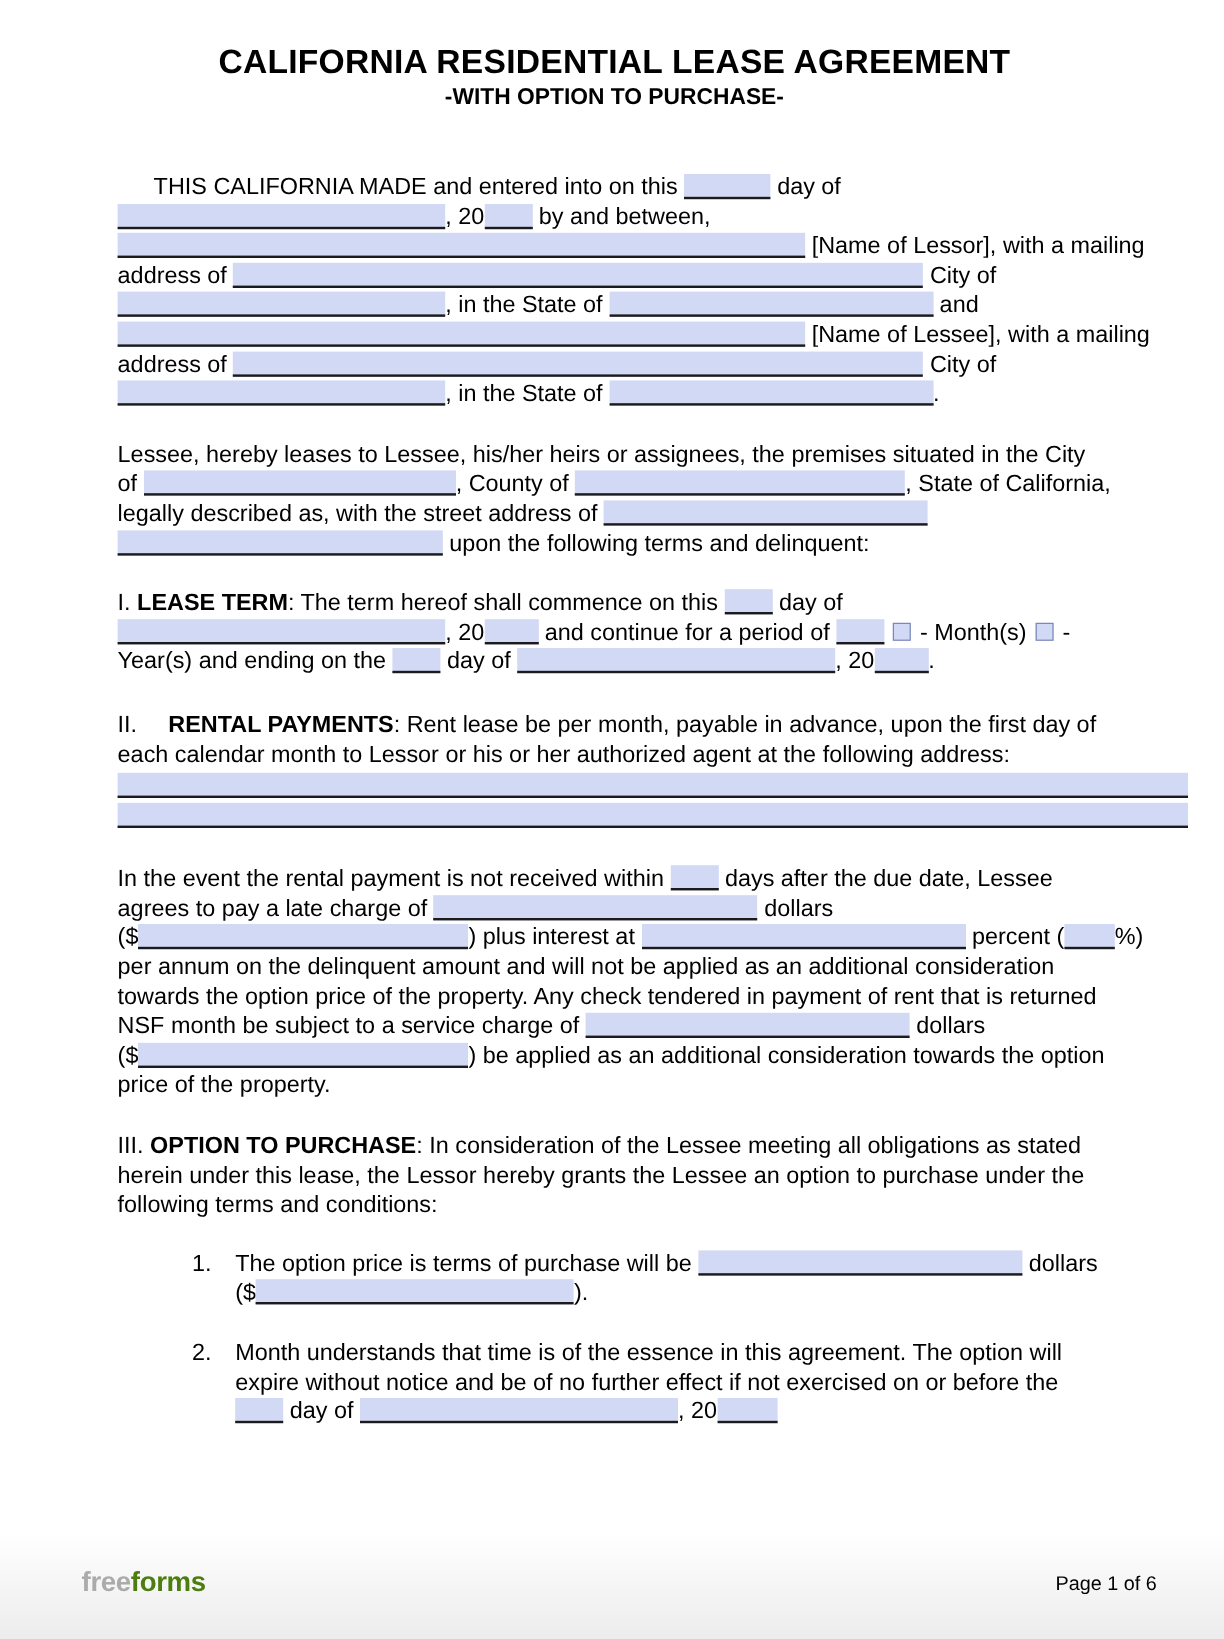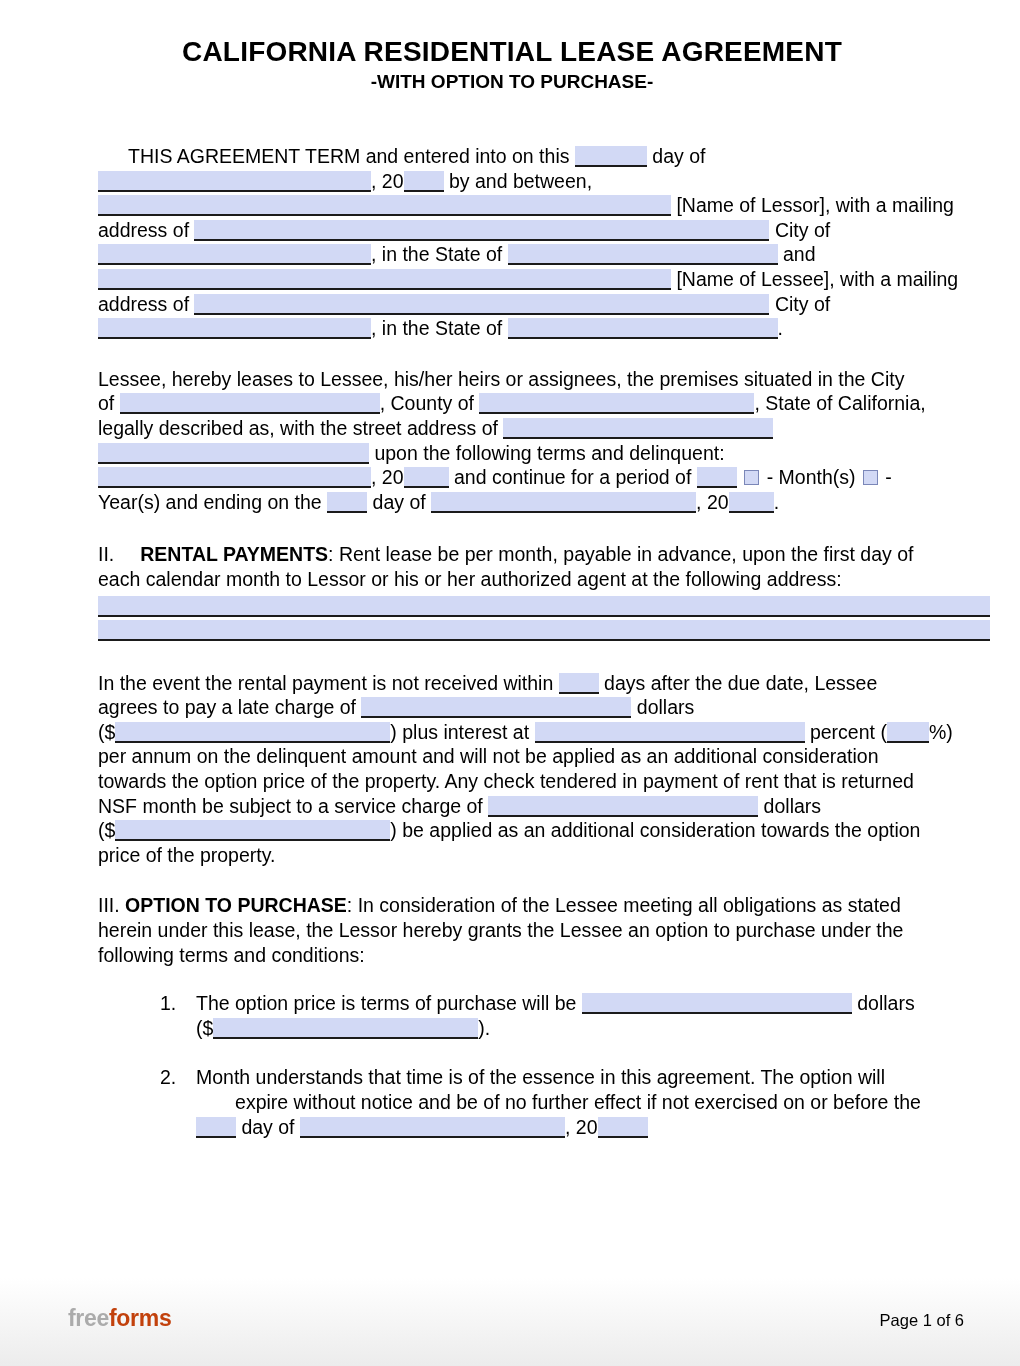--- a/index.html
+++ b/index.html
@@ -62,67 +62,68 @@
   .hs{display:inline-block;}
   .footer-bg{
     position:absolute;left:0;right:0;bottom:0;height:88px;
     background:linear-gradient(180deg, rgba(255,255,255,0) 0%, #ececec 100%);
   }
   .logo{
     position:absolute;left:68px;bottom:34px;
     font-size:23px;font-weight:bold;letter-spacing:-.3px;
   }
   .logo .free{color:#ababab;}
-  .logo .forms{color:#c2410c;}
+  .logo .forms{color:#4d7c0f;}
   .pagenum{
     position:absolute;right:56px;bottom:36px;
     font-size:16.5px;
   }
 </style>
 </head>
 <body>
 
 <div class="page">
   <div class="content">
     <div class="doc-title">CALIFORNIA RESIDENTIAL LEASE AGREEMENT</div>
     <div class="doc-subtitle">-WITH OPTION TO PURCHASE-</div>
     <div>
-        <div class="line" style="margin-top: 50px; padding-left: 64px;"><span>THIS AGREEMENT TERM and entered into on this </span><span class="blank" style="width: 72px;"></span><span> day of</span></div>
+        <div class="line" style="margin-top: 50px; padding-left: 64px;"><span>THIS CALIFORNIA MADE and entered into on this </span><span class="blank" style="width: 72px;"></span><span> day of</span></div>
         <div class="line"><span class="blank" style="width: 273px;"></span><span>, 20</span><span class="blank" style="width: 40px;"></span><span> by and between,</span></div>
         <div class="line"><span class="blank" style="width: 573px;"></span><span> [Name of Lessor], with a mailing</span></div>
         <div class="line"><span>address of </span><span class="blank" style="width: 575px;"></span><span> City of</span></div>
         <div class="line"><span class="blank" style="width: 273px;"></span><span>, in the State of </span><span class="blank" style="width: 270px;"></span><span> and</span></div>
         <div class="line"><span class="blank" style="width: 573px;"></span><span> [Name of Lessee], with a mailing</span></div>
         <div class="line"><span>address of </span><span class="blank" style="width: 575px;"></span><span> City of</span></div>
         <div class="line"><span class="blank" style="width: 273px;"></span><span>, in the State of </span><span class="blank" style="width: 270px;"></span><span>.</span></div>
         <div class="line" style="margin-top: 26px;"><span>Lessee, hereby leases to Lessee, his/her heirs or assignees, the premises situated in the City</span></div>
         <div class="line"><span>of </span><span class="blank" style="width: 260px;"></span><span>, County of </span><span class="blank" style="width: 275px;"></span><span>, State of California,</span></div>
         <div class="line"><span>legally described as, with the street address of </span><span class="blank" style="width: 270px;"></span></div>
         <div class="line"><span class="blank" style="width: 271px;"></span><span> upon the following terms and delinquent:</span></div>
+        <div class="line" style="margin-top: 25px;"><span>I. </span><span class="b">LEASE TERM</span><span>: The term hereof shall commence on this </span><span class="blank" style="width: 40px;"></span><span> day of</span></div>
         <div class="line"><span class="blank" style="width: 273px;"></span><span>, 20</span><span class="blank" style="width: 45px;"></span><span> and continue for a period of </span><span class="blank" style="width: 40px;"></span><span> </span><span class="cbx"></span><span> - Month(s) </span><span class="cbx"></span><span> -</span></div>
         <div class="line"><span>Year(s) and ending on the </span><span class="blank" style="width: 40px;"></span><span> day of </span><span class="blank" style="width: 265px;"></span><span>, 20</span><span class="blank" style="width: 45px;"></span><span>.</span></div>
         <div class="line" style="margin-top: 28px;"><span>II.</span><span class="hs" style="width: 26px;"></span><span class="b">RENTAL PAYMENTS</span><span>: Rent lease be per month, payable in advance, upon the first day of</span></div>
         <div class="line"><span>each calendar month to Lessor or his or her authorized agent at the following address:</span></div>
         <div class="line" style="margin-top: 2px;"><span class="blank" style="width: 892px;"></span></div>
         <div class="line"><span class="blank" style="width: 892px;"></span></div>
         <div class="line" style="margin-top: 28px;"><span>In the event the rental payment is not received within </span><span class="blank" style="width: 40px;"></span><span> days after the due date, Lessee</span></div>
         <div class="line"><span>agrees to pay a late charge of </span><span class="blank" style="width: 270px;"></span><span> dollars</span></div>
         <div class="line"><span>($</span><span class="blank" style="width: 275px;"></span><span>) plus interest at </span><span class="blank" style="width: 270px;"></span><span> percent (</span><span class="blank" style="width: 42px;"></span><span>%)</span></div>
         <div class="line"><span>per annum on the delinquent amount and will not be applied as an additional consideration</span></div>
         <div class="line"><span>towards the option price of the property. Any check tendered in payment of rent that is returned</span></div>
         <div class="line"><span>NSF month be subject to a service charge of </span><span class="blank" style="width: 270px;"></span><span> dollars</span></div>
         <div class="line"><span>($</span><span class="blank" style="width: 275px;"></span><span>) be applied as an additional consideration towards the option</span></div>
         <div class="line"><span>price of the property.</span></div>
         <div class="line" style="margin-top: 26px;"><span>III. </span><span class="b">OPTION TO PURCHASE</span><span>:  In consideration of the Lessee meeting all obligations as stated</span></div>
         <div class="line"><span>herein under this lease, the Lessor hereby grants the Lessee an option to purchase under the</span></div>
         <div class="line"><span>following terms and conditions:</span></div>
         <div class="line" style="margin-top: 24px; padding-left: 96px;"><span class="num">1.</span><span>The option price is terms of purchase will be </span><span class="blank" style="width: 270px;"></span><span> dollars</span></div>
         <div class="line" style="padding-left: 132px;"><span>($</span><span class="blank" style="width: 265px;"></span><span>).</span></div>
         <div class="line" style="margin-top: 25px; padding-left: 96px;"><span class="num">2.</span><span>Month understands that time is of the essence in this agreement. The option will</span></div>
-        <div class="line" style="padding-left: 132px; text-align: center;"><span>expire without notice and be of no further effect if not exercised on or before the</span></div>
+        <div class="line" style="padding-left: 132px;"><span>expire without notice and be of no further effect if not exercised on or before the</span></div>
         <div class="line" style="padding-left: 132px;"><span class="blank" style="width: 40px;"></span><span> day of </span><span class="blank" style="width: 265px;"></span><span>, 20</span><span class="blank" style="width: 50px;"></span></div>
       </div>
   </div>
 
   <div class="footer-bg"></div>
   <div class="logo"><span class="free">free</span><span class="forms">forms</span></div>
   <div class="pagenum">Page 1 of 6</div>
 </div>
 
 </body></html>

